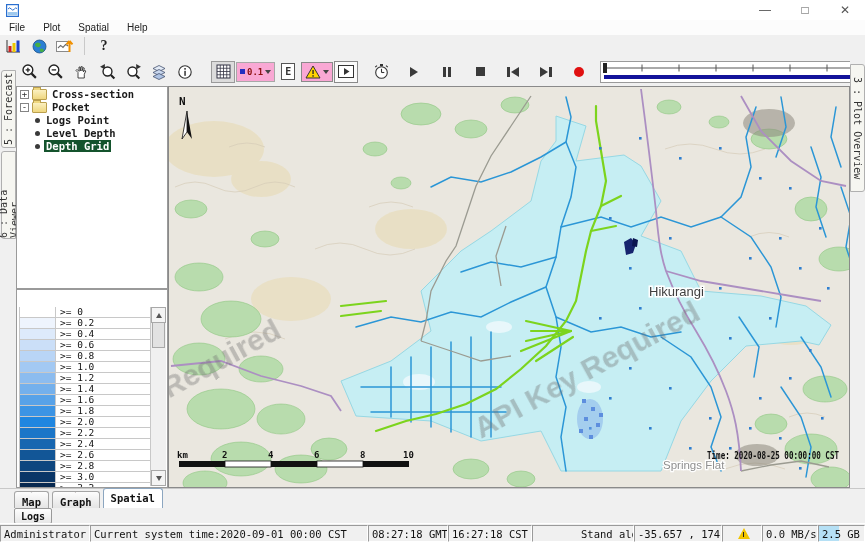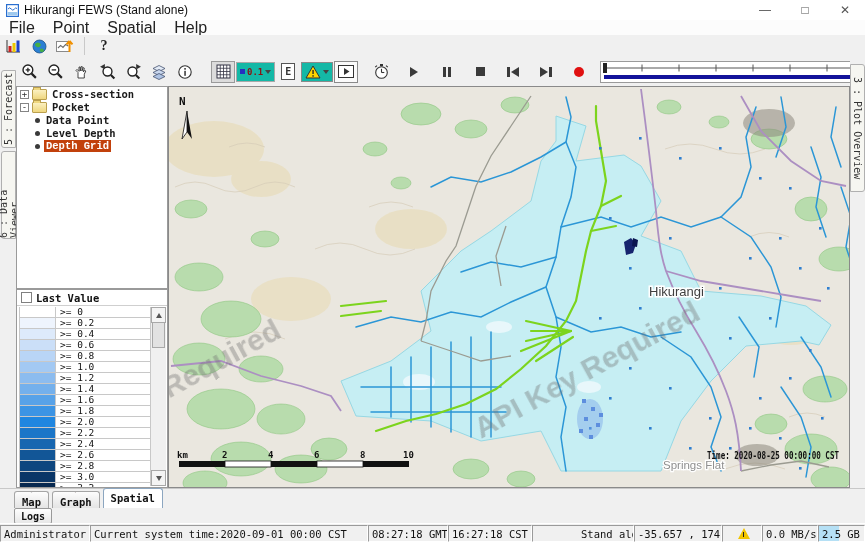--- a/index.html
+++ b/index.html
@@ -10,32 +10,32 @@
   .titlebar{position:absolute;left:0;top:0;width:865px;height:20px;background:#ffffff;
             display:flex;align-items:center;border-bottom:1px solid #e3e3e3;}
   .app-icon{width:13px;height:13px;margin:0 5px 0 6px;flex:0 0 auto;}
   .title-text{font-family:"Liberation Sans",sans-serif;font-size:12px;color:#111;}
   .win-controls{margin-left:auto;display:flex;height:20px;}
   .win-btn{width:40px;height:20px;display:flex;align-items:center;justify-content:center;
            font-family:"Liberation Sans",sans-serif;font-size:12px;color:#555;cursor:default;}
   
   .menubar{position:absolute;left:0;top:20px;width:865px;height:15px;background:#fcfcfc;
            display:flex;align-items:center;border-bottom:1px solid #e8e8e8;}
-  .menu-item{font-family:"Liberation Sans",sans-serif;font-size:16px;color:#222;padding:0 9px;line-height:15px;}
+  .menu-item{font-family:"Liberation Sans",sans-serif;font-size:10px;color:#222;padding:0 9px;line-height:15px;}
   
   .toolbar1{position:absolute;left:0;top:35px;width:865px;height:22px;background:#f0f0f0;
             display:flex;align-items:center;border-bottom:1px solid #e2e2e2;}
   .tb-btn{height:20px;min-width:22px;display:flex;align-items:center;justify-content:center;
           margin:0 1px;background:transparent;border:1px solid transparent;}
   .tb-sep{width:1px;height:18px;background:#c9c9c9;margin:0 6px;}
   .help-q{font-family:"Liberation Serif",serif;font-weight:bold;font-size:14px;color:#222;}
   .toolbar2{position:absolute;left:16px;top:57px;width:834px;height:29px;background:#f0f0f0;
             display:flex;align-items:center;}
   .grid-pressed{background:#dcdcdc;border:1px solid #9a9a9a;}
-  .drop-btn{display:flex;align-items:center;gap:2px;border:1px solid #a8a8a8;background:#14b8a6;
+  .drop-btn{display:flex;align-items:center;gap:2px;border:1px solid #a8a8a8;background:#f9a8d4;
             height:18px;padding:0 3px;}
   .blue-dot{width:5px;height:5px;background:#2430c0;display:inline-block;}
   .prec-txt{font-size:9px;font-weight:bold;color:#8d1010;}
   .caret{width:0;height:0;border-left:3.5px solid transparent;border-right:3.5px solid transparent;
          border-top:4px solid #444;}
   .e-box{width:12px;height:15px;border:1px solid #555;display:flex;align-items:center;justify-content:center;
          font-size:10px;font-weight:bold;color:#333;background:#fff;}
   .tri-r{width:0;height:0;border-top:5px solid transparent;border-bottom:5px solid transparent;border-left:8px solid #3a3a3a;}
   .tri-l{width:0;height:0;border-top:5px solid transparent;border-bottom:5px solid transparent;border-right:8px solid #3a3a3a;}
   .pbar{width:3px;height:10px;background:#3a3a3a;display:inline-block;}
@@ -55,21 +55,21 @@
   .tree-row{display:flex;align-items:center;height:12px;margin:1px 0 0 3px;white-space:nowrap;}
   .expander{width:9px;height:9px;border:1px solid #848484;background:#fff;font-size:9px;line-height:7px;
             text-align:center;color:#333;flex:0 0 auto;box-sizing:border-box;}
   .tree-ind{width:12px;flex:0 0 auto;}
   .folder{width:13px;height:9px;background:linear-gradient(#fbf0c0,#efd77f);border:1px solid #bba04e;
           border-radius:1px;margin:0 3px;position:relative;flex:0 0 auto;}
   .folder:before{content:"";position:absolute;left:0;top:-3px;width:6px;height:2px;
                  background:#efd77f;border:1px solid #bba04e;border-bottom:none;}
   .bullet{width:5px;height:5px;border-radius:50%;background:#3a3a3a;margin:0 4px 0 3px;flex:0 0 auto;}
   .tree-label{font-size:10.5px;font-weight:600;color:#1a1a1a;padding:0 2px;}
-  .tree-label.sel{background:#c2410c;color:#fff;font-family:Liberation Mono, monospace;}
+  .tree-label.sel{background:#14532d;color:#fff;}
   
   .legend-panel{position:absolute;left:16px;top:289px;width:152px;height:199px;background:#fff;
                 border:1px solid #9a9a9a;box-sizing:border-box;overflow:hidden;}
   .lg-head{display:flex;align-items:center;height:15px;border-bottom:1px solid #cfcfcf;padding-left:4px;gap:4px;}
   .lg-check{width:9px;height:9px;border:1px solid #808080;background:#fff;flex:0 0 auto;}
   .lg-head-label{font-size:10.5px;font-weight:600;}
   .lg-rows{position:absolute;left:2px;top:17px;right:17px;bottom:0;overflow:hidden;border-left:1px solid #c8c8c8;}
   .lg-row{display:flex;height:11px;border-bottom:1px solid #c8c8c8;box-sizing:border-box;}
   .lg-swatch{width:36px;border-right:1px solid #c8c8c8;box-sizing:border-box;flex:0 0 auto;}
   .lg-label{font-size:9.5px;padding-left:4px;line-height:10px;}
@@ -114,31 +114,30 @@
 <body>
 
 <div class="app">
 
   <div class="titlebar">
     <svg class="app-icon" viewBox="0 0 13 13">
       <rect x="0.5" y="0.5" width="12" height="12" fill="#ffffff" stroke="#2a6fd0" stroke-width="1.4"></rect>
       <path d="M2,5 q1.6,-2.4 3.2,0 q1.6,2.4 3.2,0 q1.3,-2 2.6,-0.4" fill="none" stroke="#2a6fd0" stroke-width="1"></path>
       <rect x="1.6" y="8" width="9.8" height="3.4" fill="#9ec9ee"></rect>
     </svg>
-    <span class="title-text">Hikurangi FEWS  (Stand alone)</span>
     <div class="win-controls">
       <div class="win-btn">—</div>
       <div class="win-btn">□</div>
       <div class="win-btn">✕</div>
     </div>
   </div>
 
   <div class="menubar">
     <span class="menu-item">File</span>
-    <span class="menu-item">Point</span>
+    <span class="menu-item">Plot</span>
     <span class="menu-item">Spatial</span>
     <span class="menu-item">Help</span>
   </div>
 
   <div class="toolbar1">
     <div class="tb-btn">
       <svg width="16" height="16" viewBox="0 0 16 16">
         <line x1="2" y1="2" x2="2" y2="14" stroke="#333" stroke-width="1"></line>
         <line x1="2" y1="14" x2="15" y2="14" stroke="#333" stroke-width="1"></line>
         <rect x="3.5" y="8" width="3" height="6" fill="#cc2222"></rect>
@@ -311,39 +310,35 @@
       <span class="tree-label">Cross-section</span>
     </div>
     <div class="tree-row">
       <span class="expander">-</span>
       <span class="folder"></span>
       <span class="tree-label">Pocket</span>
     </div>
     <div class="tree-row">
       <span class="tree-ind"></span>
         <span class="bullet"></span>
-      <span class="tree-label">Data Point</span>
+      <span class="tree-label">Logs Point</span>
     </div>
     <div class="tree-row">
       <span class="tree-ind"></span>
         <span class="bullet"></span>
       <span class="tree-label">Level Depth</span>
     </div>
     <div class="tree-row">
       <span class="tree-ind"></span>
         <span class="bullet"></span>
       <span class="tree-label sel">Depth Grid</span>
     </div>
   </div>
 
   <div class="legend-panel">
-    <div class="lg-head">
-      <span class="lg-check"></span>
-      <span class="lg-head-label">Last Value</span>
-    </div>
     <div class="lg-rows">
         <div class="lg-row">
           <div class="lg-swatch" style="background: rgb(255, 255, 255);"></div>
           <div class="lg-label">&gt;= 0</div>
         </div>
         <div class="lg-row">
           <div class="lg-swatch" style="background: rgb(238, 244, 253);"></div>
           <div class="lg-label">&gt;= 0.2</div>
         </div>
         <div class="lg-row">

